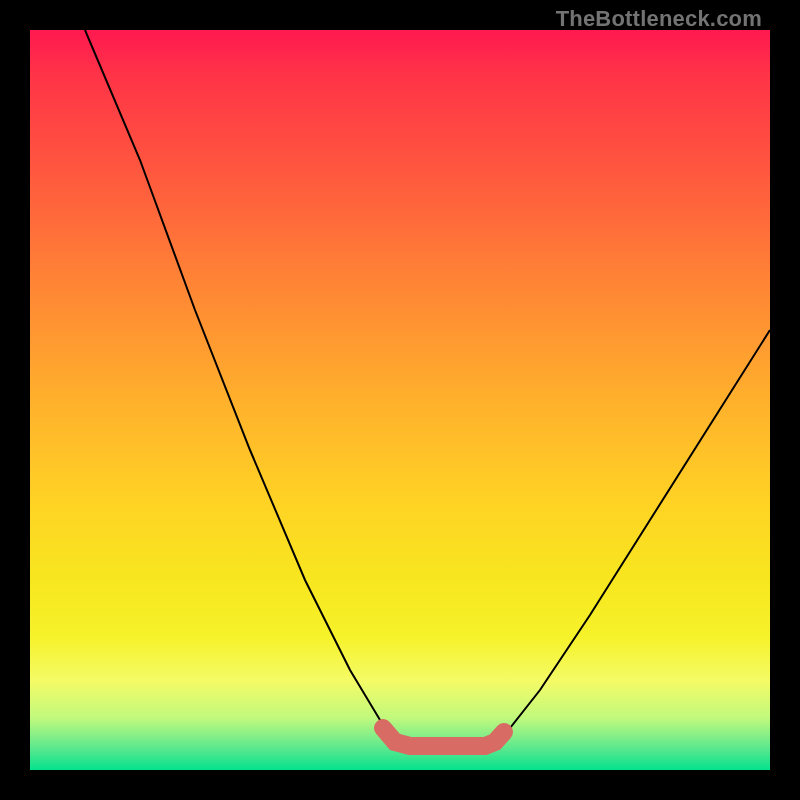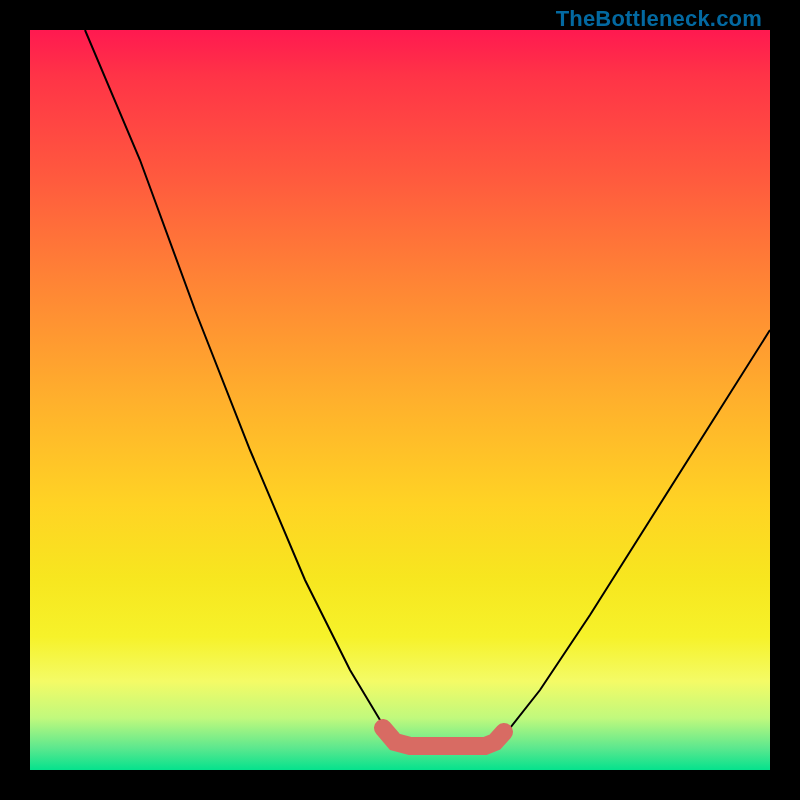--- a/index.html
+++ b/index.html
@@ -30,21 +30,21 @@
       #f4fb66 88%,
       #c0f97d 93%,
       #5de88e 97%,
       #05e28d 100%
     );
   }
   .watermark {
     position: absolute;
     top: 6px;
     right: 38px;
-    color: #0369a1;
+    color: #737373;
     font-size: 22px;
     font-weight: 600;
     letter-spacing: 0.2px;
   }
   svg.plot {
     position: absolute;
     left: 0;
     top: 0;
     width: 740px;
     height: 740px;

